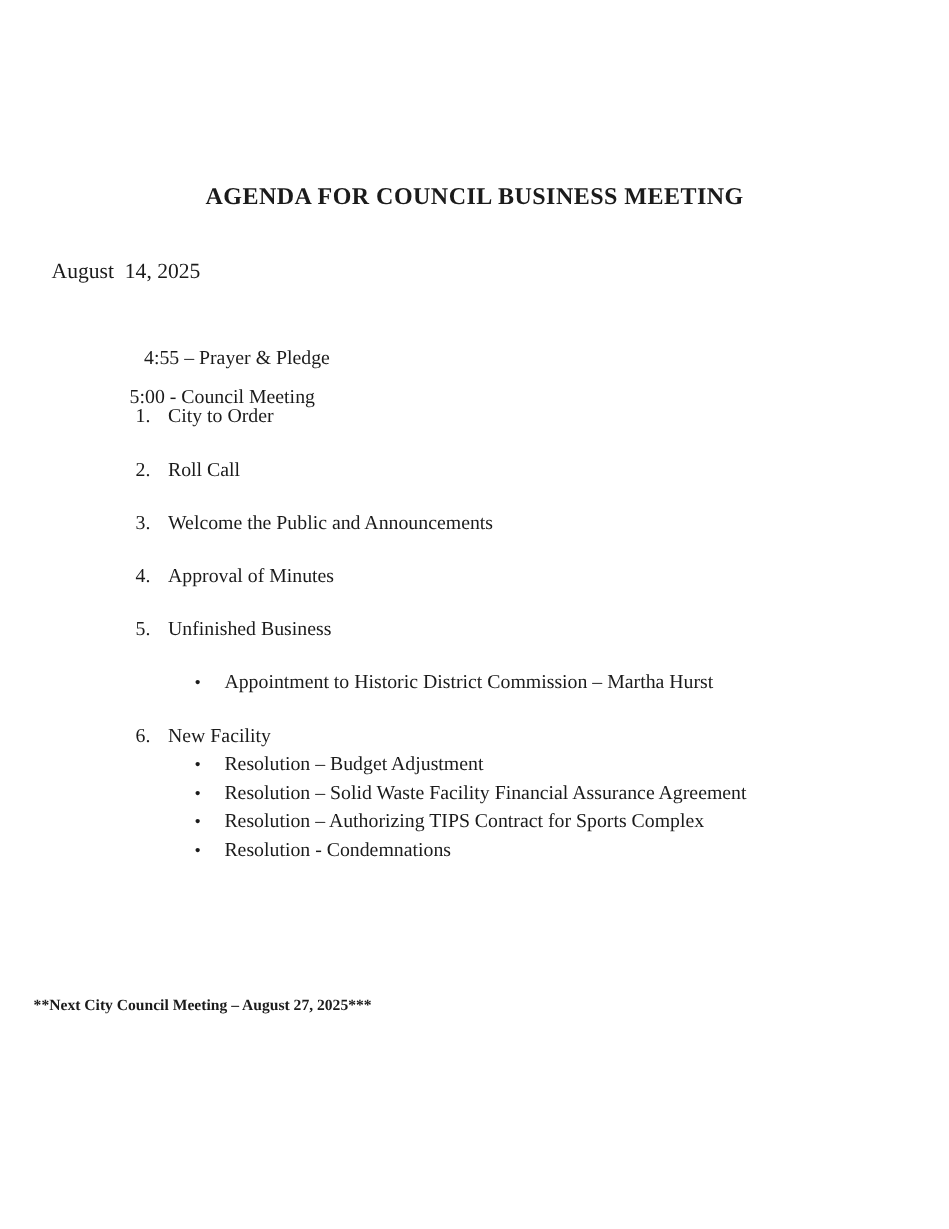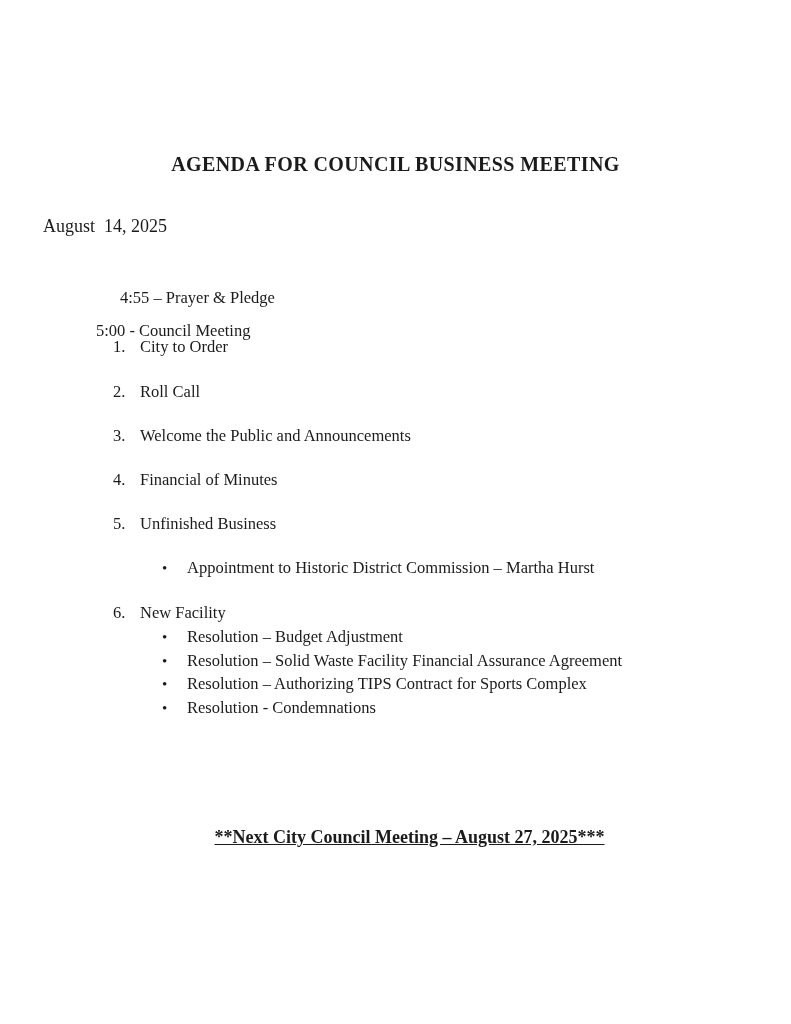--- a/index.html
+++ b/index.html
@@ -37,21 +37,21 @@
     line-height: 24px;
     white-space: pre-wrap;
     margin-left: 43px;
   }
   .body-text {
     font-size: 16.5px;
     line-height: 21px;
     white-space: pre-wrap;
   }
   .sched-1 { top: 270px; left: 96px; margin-left: 24px; }
-  .sched-2 { top: 303px; left: 96px; }
+  .sched-2 { top: 303px; left: 108px; }
   .num-row {
     left: 113px;
     display: flex;
     align-items: baseline;
   }
   .num-row .num {
     flex: 0 0 27px;
     width: 27px;
   }
   .item-1 { top: 336px; }
@@ -72,27 +72,26 @@
   }
   .sub-5-0 { top: 557px; }
   .sub-6-0 { top: 626px; }
   .sub-6-1 { top: 650px; }
   .sub-6-2 { top: 673px; }
   .sub-6-3 { top: 697px; }
   .footer-note {
     top: 827px;
     left: 0;
     width: 791px;
-    text-align: center;
+    text-align: left;
     padding-left: 28px;
     box-sizing: border-box;
-    font-size: 18px;
+    font-size: 13px;
     font-weight: 700;
     line-height: 21px;
-    text-decoration: underline;
   }
 </style>
 </head>
 <body>
 
 <div class="page">
 
   <h1 class="abs doc-title">AGENDA FOR COUNCIL BUSINESS MEETING</h1>
 
   <h2 class="abs doc-date">August  14, 2025</h2>
@@ -111,21 +110,21 @@
     <span class="txt">Roll Call</span>
   </div>
 
   <div class="abs body-text num-row item-3">
     <span class="num">3.</span>
     <span class="txt">Welcome the Public and Announcements</span>
   </div>
 
   <div class="abs body-text num-row item-4">
     <span class="num">4.</span>
-    <span class="txt">Financial of Minutes</span>
+    <span class="txt">Approval of Minutes</span>
   </div>
 
   <div class="abs body-text num-row item-5">
     <span class="num">5.</span>
     <span class="txt">Unfinished Business</span>
   </div>
 
   <div class="abs body-text bullet-row sub-5-0">
     <span class="bullet">•</span>
     <span class="txt">Appointment to Historic District Commission – Martha Hurst</span>

